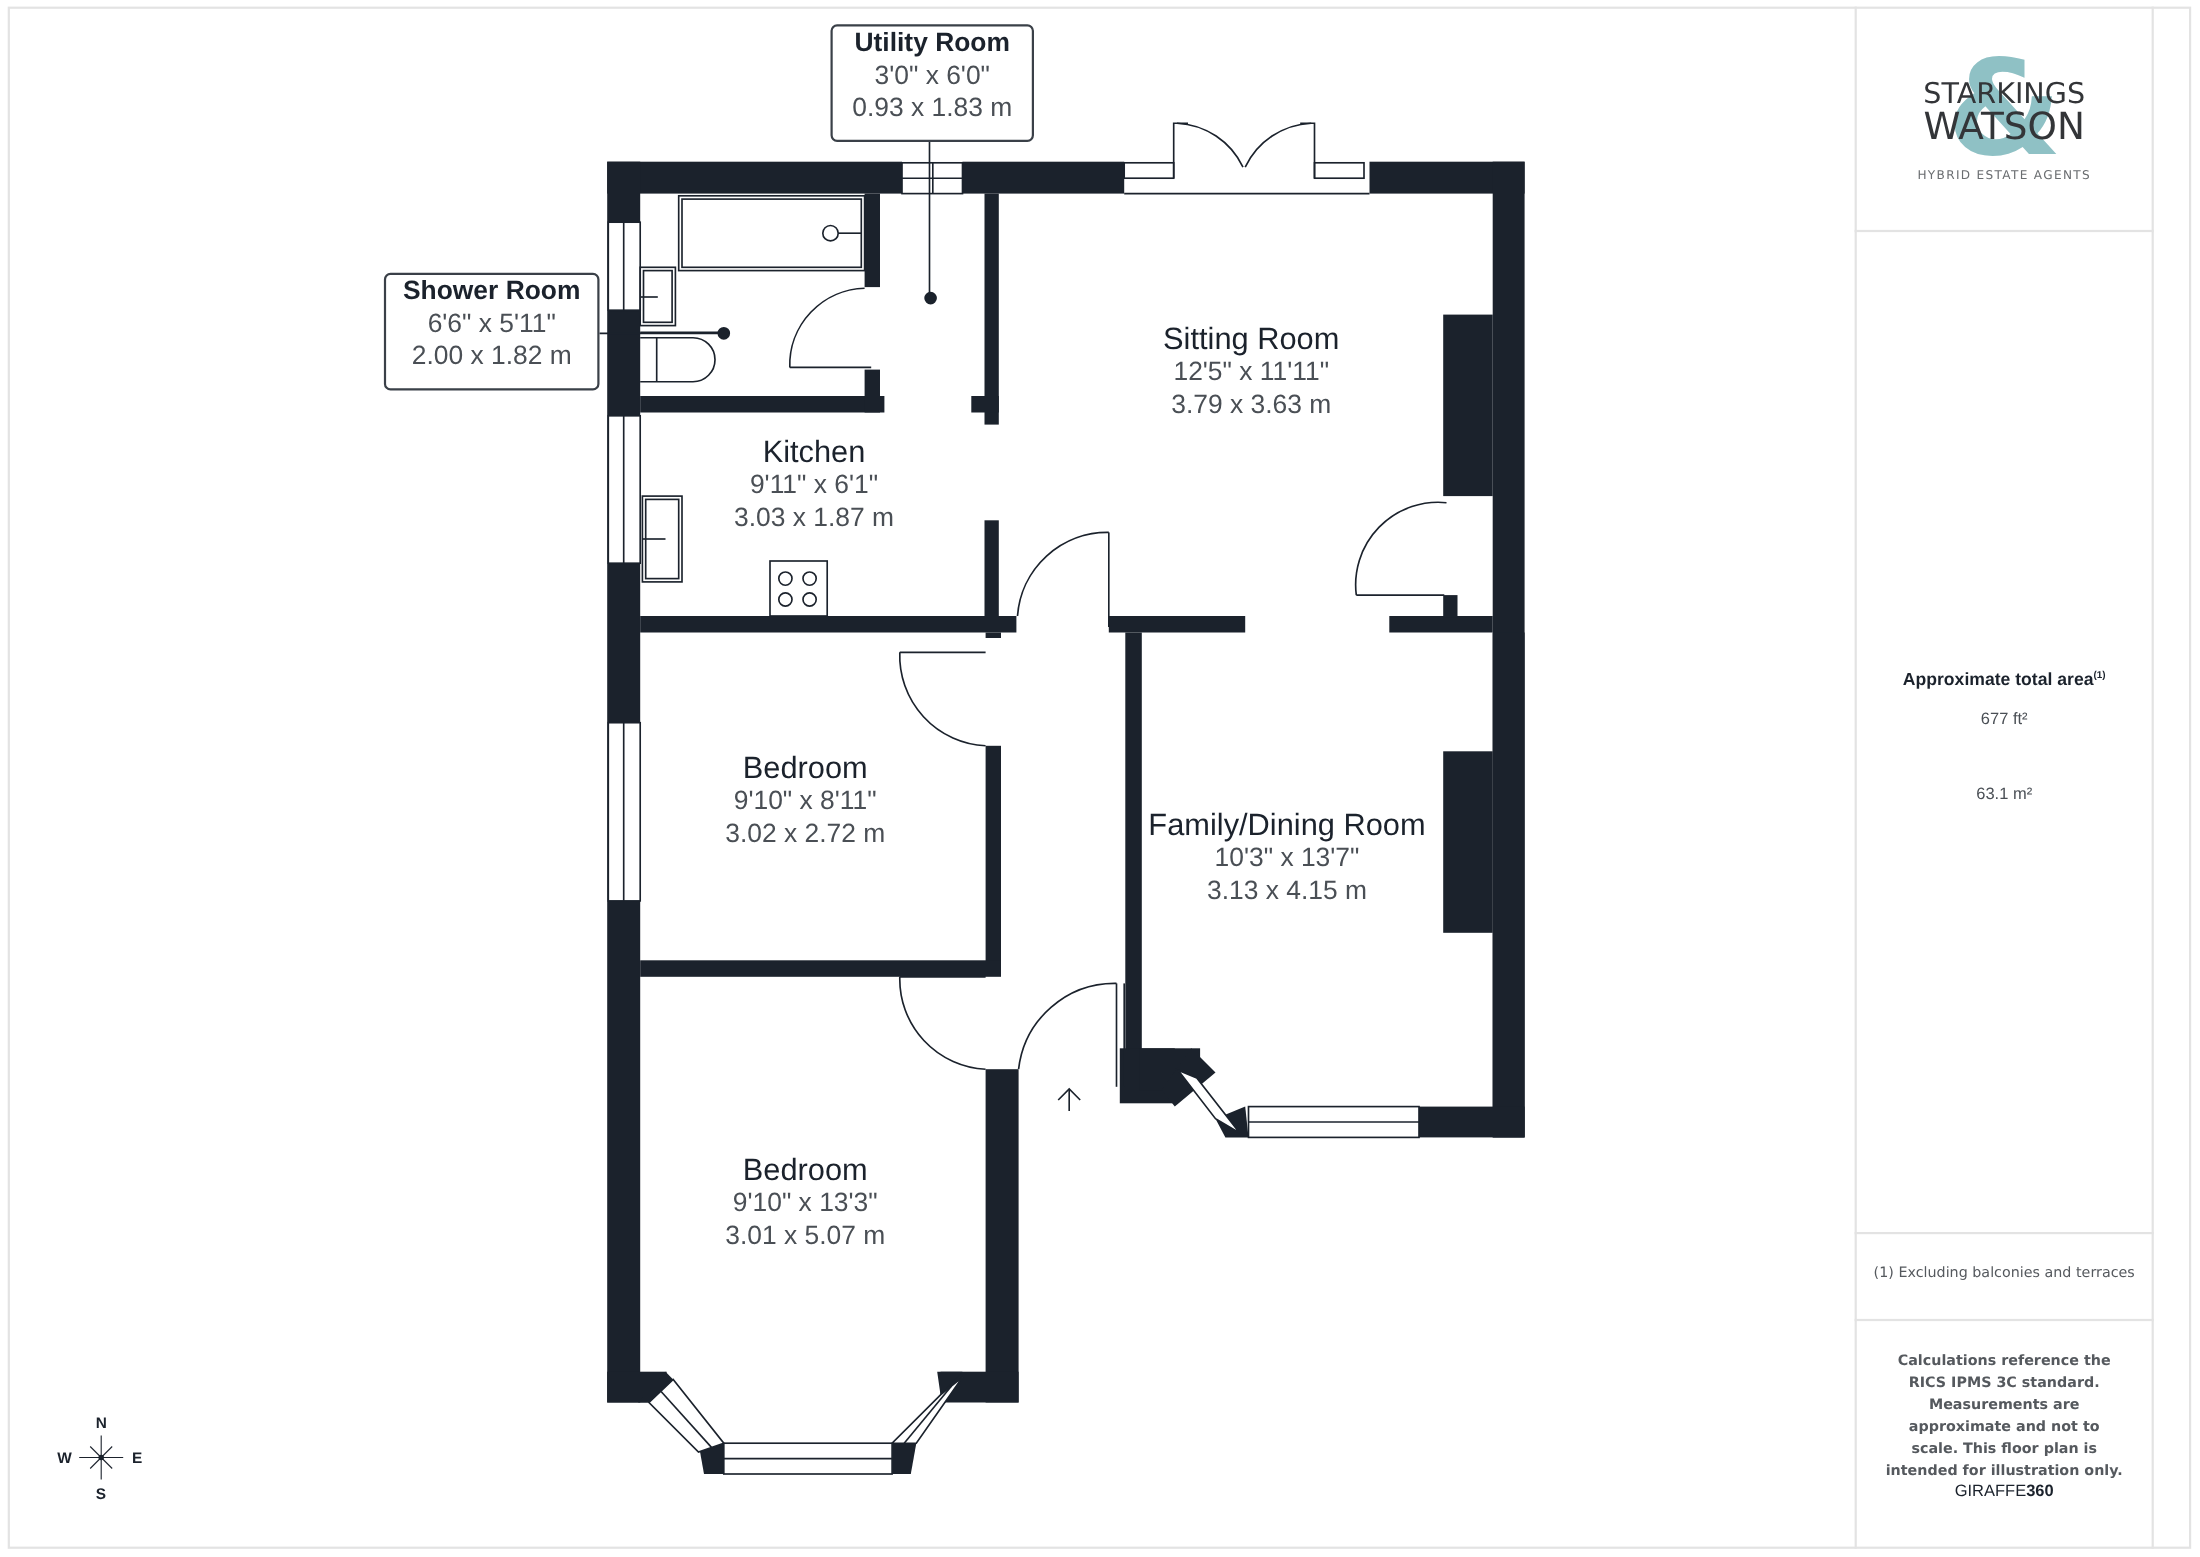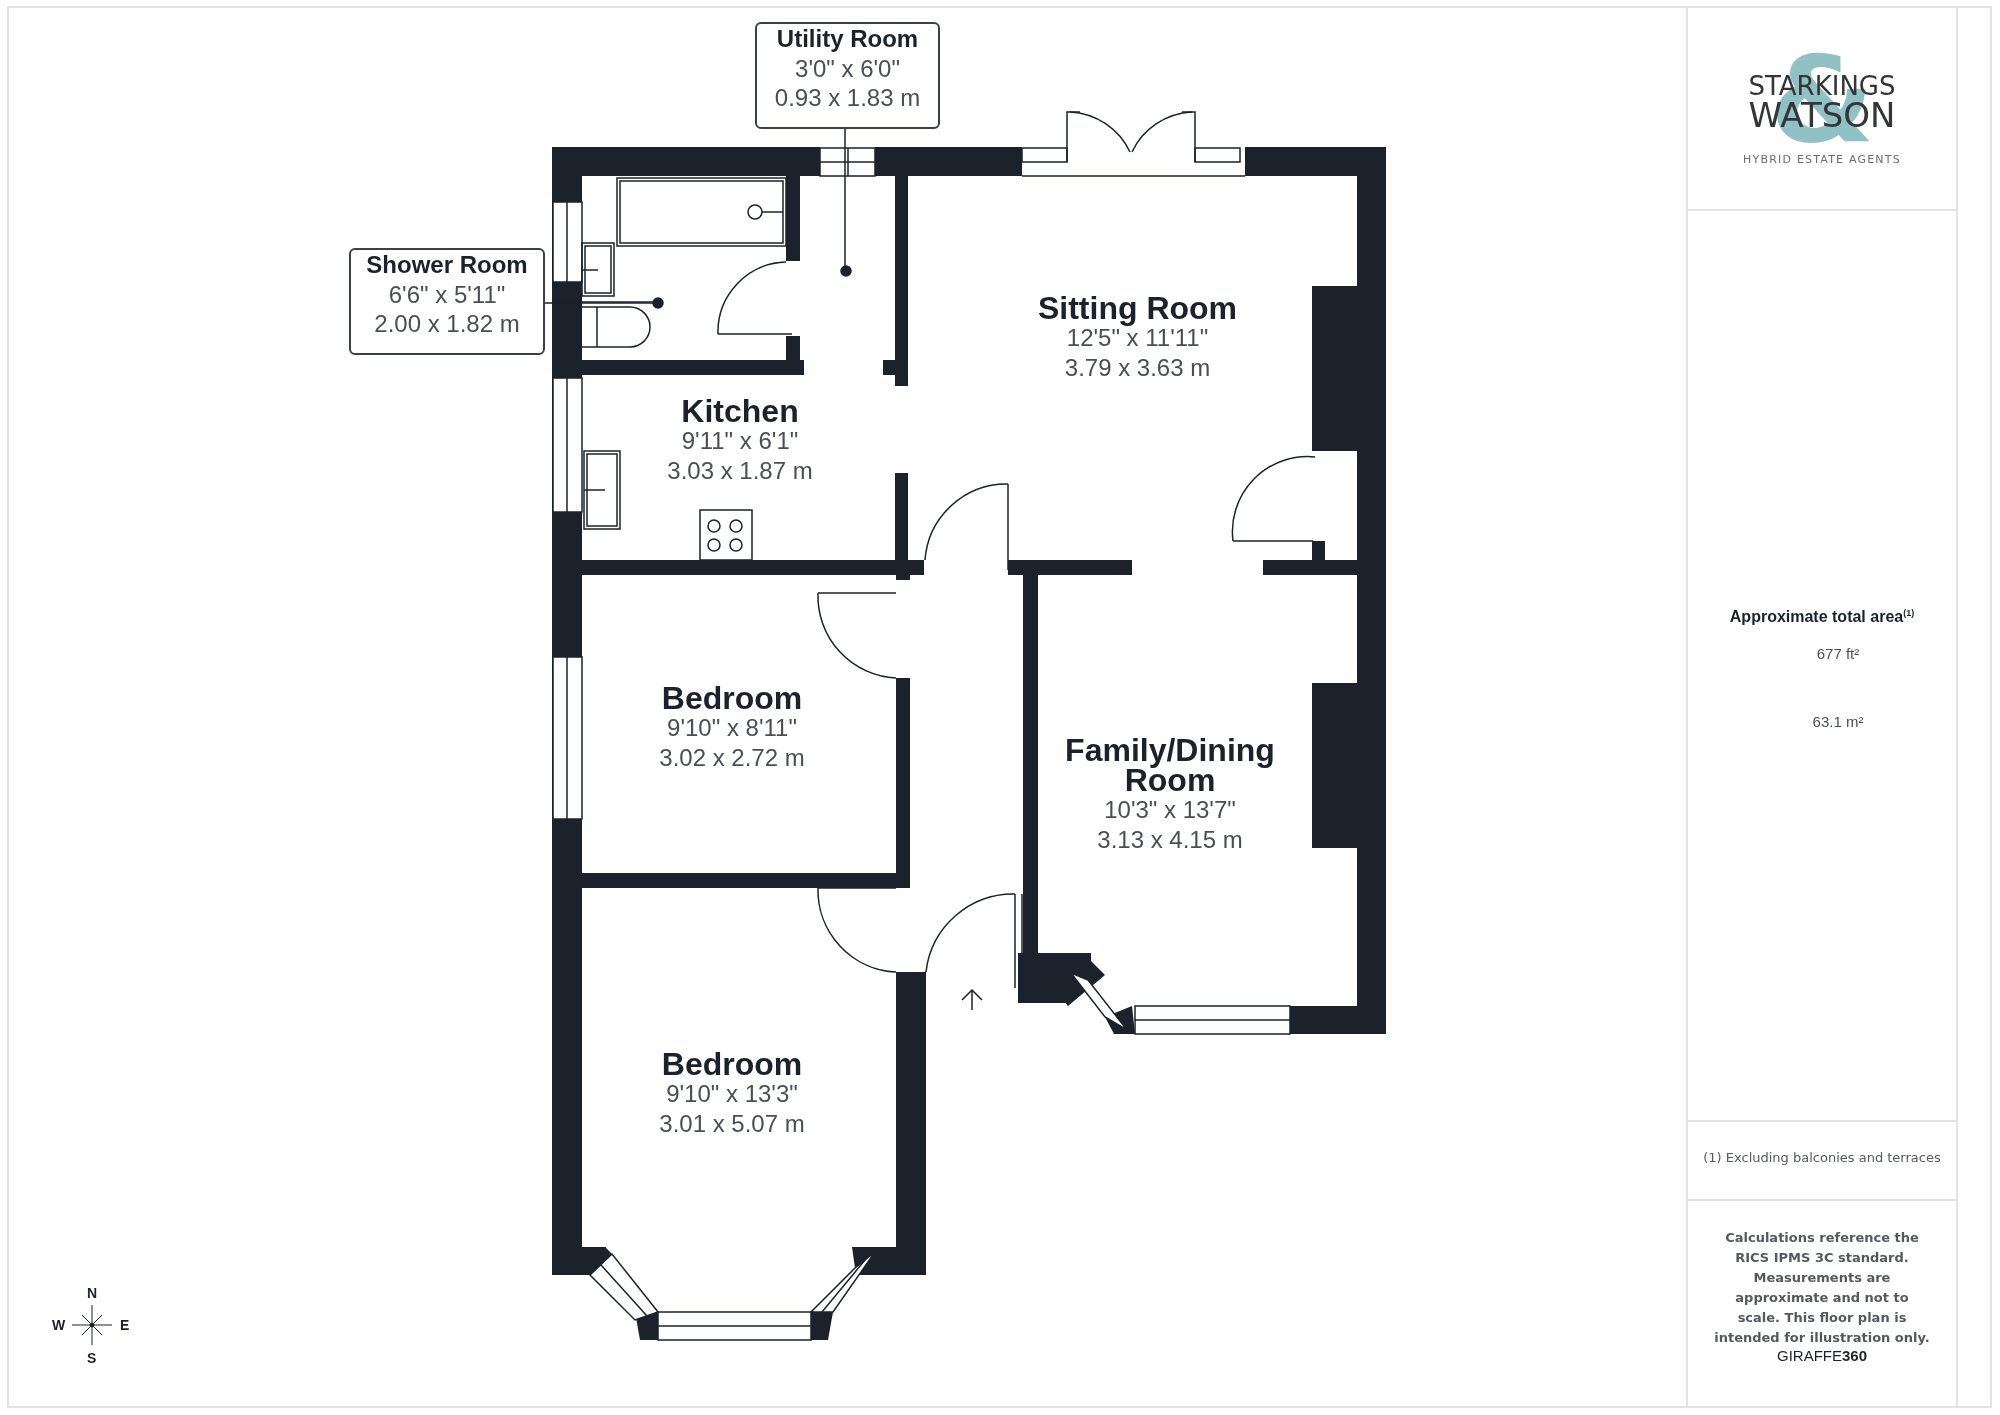--- a/index.html
+++ b/index.html
@@ -8,28 +8,28 @@
   .panel { position:absolute; left:1686px; top:6px; width:272px; height:1402px; border-left:2px solid #e3e3e3; border-right:2px solid #e3e3e3; box-sizing:border-box; }
   .divider { position:absolute; left:1686px; width:272px; height:2px; background:#e3e3e3; }
   .logo { position:absolute; left:1688px; top:40px; width:268px; height:140px; }
   .logo .amp { position:absolute; left:0; right:0; top:0; text-align:center; font-family:"DejaVu Sans", sans-serif; font-size:120px; line-height:120px; color:#8fc1c5; font-weight:bold; }
   .logo .name { position:absolute; left:0; right:0; text-align:center; color:#333538; font-family:"DejaVu Sans", sans-serif; letter-spacing:0px; }
   .logo .n1 { top:32px; font-size:26px; line-height:28px; }
   .logo .n2 { top:58px; font-size:34px; line-height:34px; }
   .logo .tag { position:absolute; left:0; right:0; top:113px; text-align:center; font-size:11px; letter-spacing:1.2px; color:#6a6d70; }
   .area-title { position:absolute; left:1688px; width:268px; top:608px; text-align:center; font-weight:bold; font-size:16px; color:#1b222c; font-family:"Liberation Sans", sans-serif; }
   .area-title sup { font-size:9px; }
-  .area-val { position:absolute; left:1688px; width:268px; text-align:center; font-size:15px; color:#4a4f55; font-family:"Liberation Sans", sans-serif;padding-left:16px; }
+  .area-val { position:absolute; left:1688px; width:268px; text-align:center; font-size:15px; color:#4a4f55; font-family:"Liberation Sans", sans-serif; }
   .footnote { position:absolute; left:1688px; width:268px; top:1150px; text-align:center; font-size:13px; color:#55595e; font-family:"DejaVu Sans", sans-serif; }
   .disclaimer { position:absolute; left:1712px; width:220px; top:1228px; text-align:center; font-size:13px; line-height:20px; color:#55595e; font-family:"DejaVu Sans", sans-serif;font-weight:bold; }
   .brand { position:absolute; left:1688px; width:268px; top:1347px; text-align:center; font-size:15px; color:#1b222c; font-family:"Liberation Sans", sans-serif; }
   .brand b { font-weight:bold; }
   .plan { position:absolute; left:0; top:0; }
   .room-label { position:absolute; text-align:center; color:#1b222c; font-family:"Liberation Sans", sans-serif; }
-  .room-label .rname { font-weight:bold; font-size:32px; line-height:30px; display:block; }
+  .room-label .rname { font-weight:normal; font-size:28px; line-height:30px; display:block; }
   .room-label .rdim { font-size:24px; line-height:30px; color:#4a4f55; display:block; }
   .callout { position:absolute; background:#ffffff; border:2px solid #3a4048; border-radius:6px; box-sizing:border-box; text-align:center; font-family:"Liberation Sans", sans-serif; }
   .callout .rname { font-weight:bold; font-size:24px; line-height:30px; display:block; color:#1b222c; margin-top:0; }
   .callout .rdim { font-size:24px; line-height:29px; display:block; color:#4a4f55; }
   .compass { position:absolute; left:50px; top:1285px; width:90px; height:100px; }
   .compass span { position:absolute; font-family:"Liberation Sans", sans-serif; font-size:14px; font-weight:bold; color:#1b222c; }
 </style>
 </head>
 <body>
 

